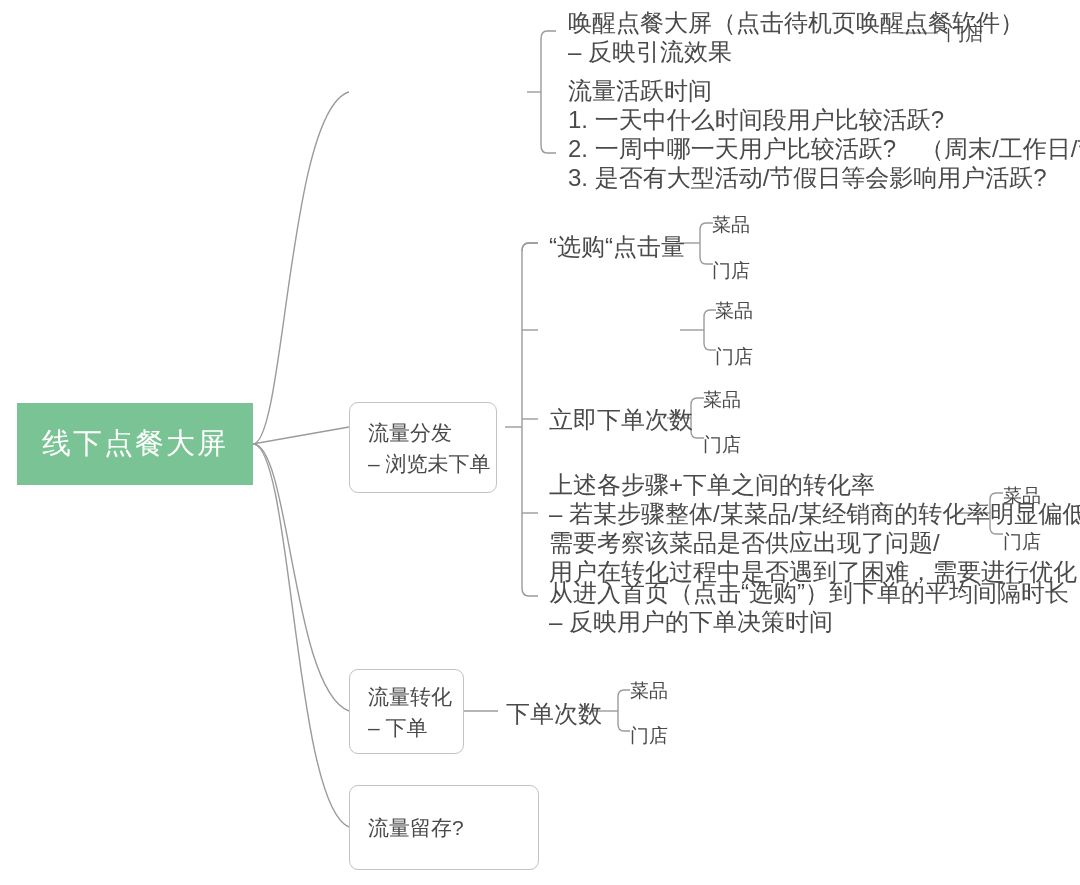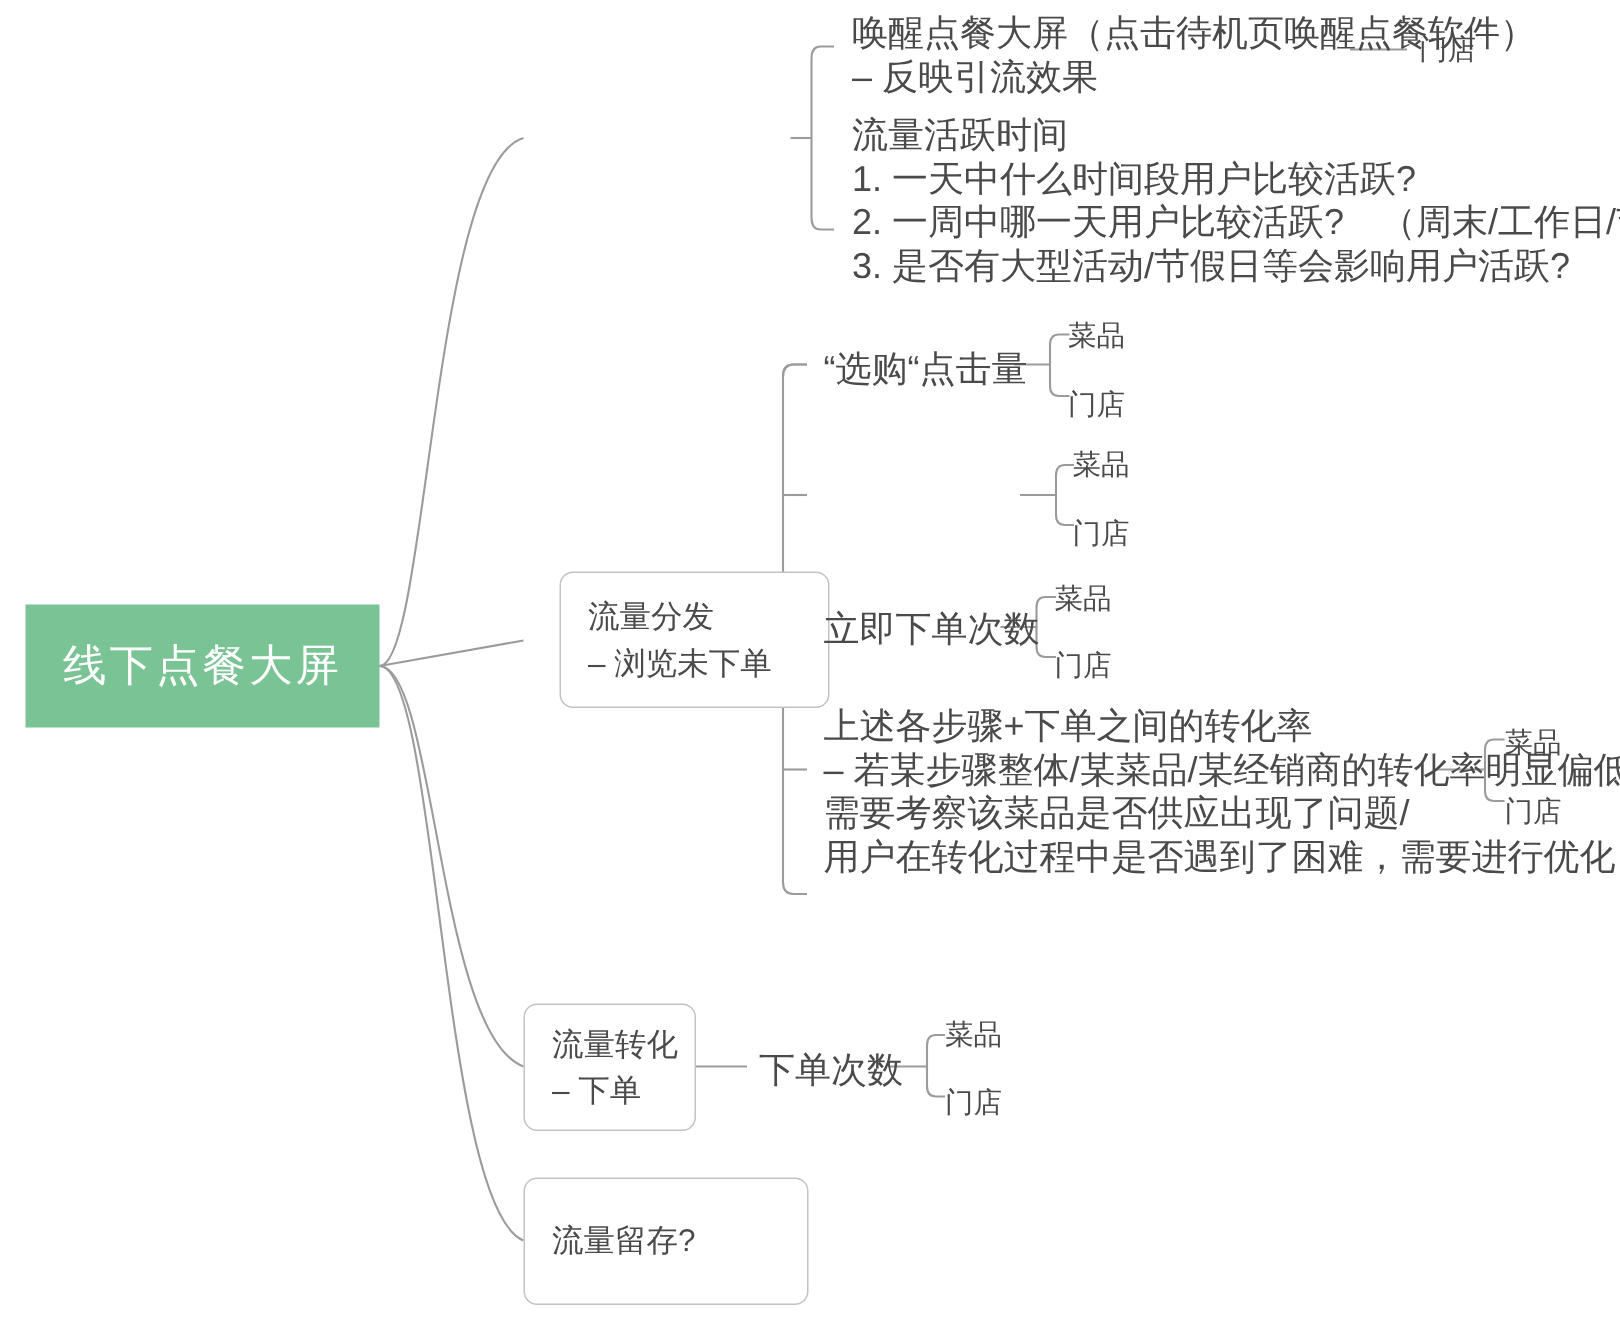--- a/index.html
+++ b/index.html
@@ -66,21 +66,21 @@
     justify-content: center;
   }
   .l1-line {
     font-size: 21px;
     line-height: 31px;
     color: #4a4a4a;
     white-space: nowrap;
   }
 
   #node-acq   { left: 349px; top: 45px;  width: 178px; height: 90px; }
-  #node-dist  { left: 349px; top: 381px; width: 180px; height: 91px; margin-left: 24px; }
+  #node-dist  { left: 349px; top: 402px; width: 148px; height: 91px; }
   #node-conv  { left: 349px; top: 669px; width: 115px; height: 85px; }
   #node-ret   { left: 349px; top: 785px; width: 190px; height: 85px; }
 
   
   .txt {
     position: absolute;
     font-size: 24px;
     line-height: 29px;
     color: #4a4a4a;
     white-space: pre;
@@ -202,18 +202,20 @@
   <div class="leaf" id="t-d3-a">菜品</div>
   <div class="leaf" id="t-d3-b">门店</div>
 
   <div class="txt" id="t-d4">上述各步骤+下单之间的转化率
 – 若某步骤整体/某菜品/某经销商的转化率明显偏低,
 需要考察该菜品是否供应出现了问题/
 用户在转化过程中是否遇到了困难，需要进行优化</div>
   <div class="leaf" id="t-d4-a">菜品</div>
   <div class="leaf" id="t-d4-b">门店</div>
 
+  <div class="txt" id="t-d5">从进入首页（点击“选购”）到下单的平均间隔时长
+– 反映用户的下单决策时间</div>
 
   <div class="txt" id="t-c1">下单次数</div>
   <div class="leaf" id="t-c1-a">菜品</div>
   <div class="leaf" id="t-c1-b">门店</div>
 
 </div>
 
 </body></html>

